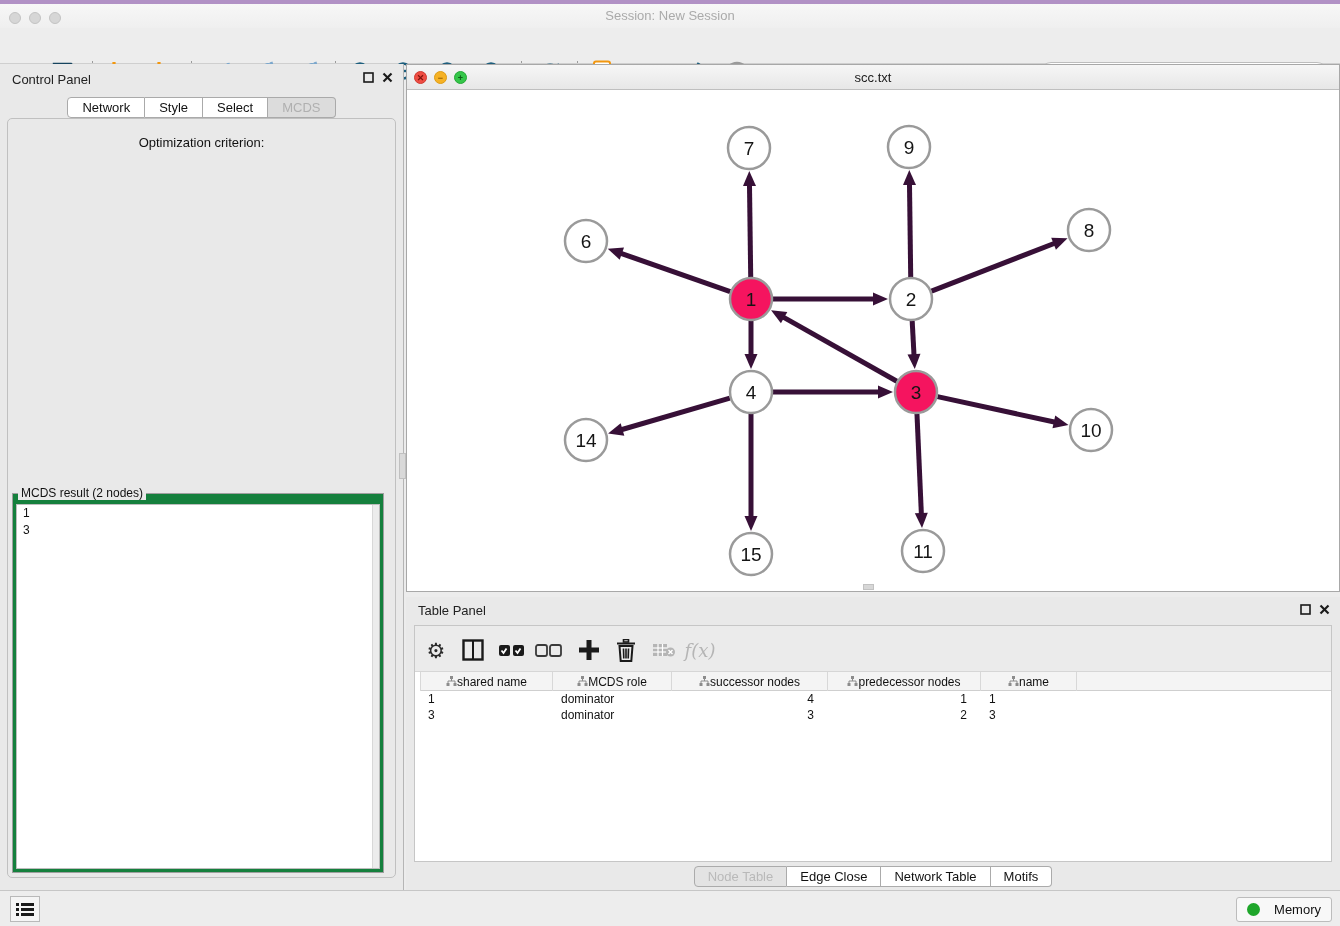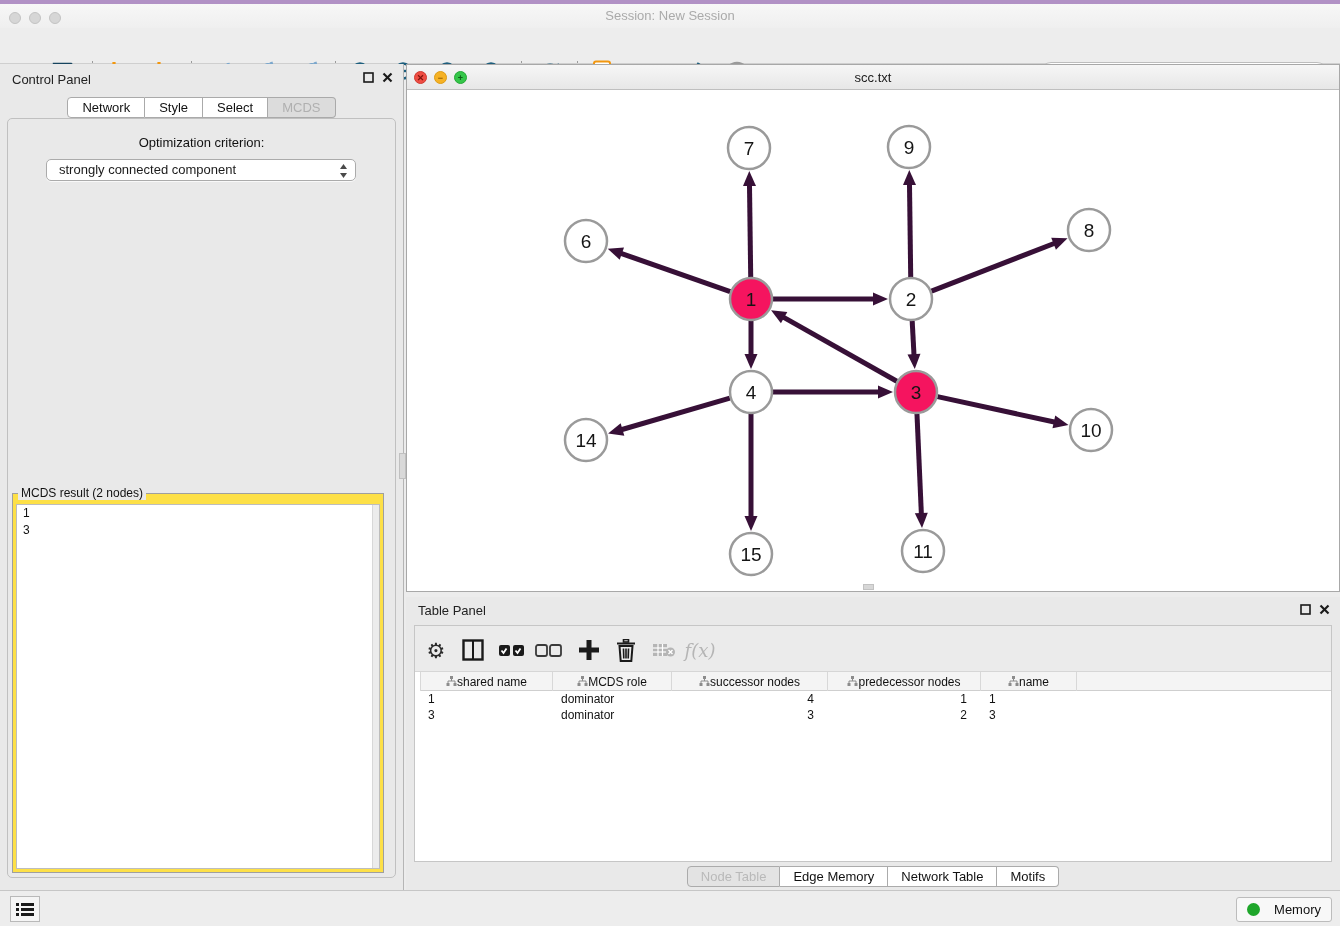--- a/index.html
+++ b/index.html
@@ -44,21 +44,21 @@
              border:1px solid #c0c0c0; border-radius:5px; background:#e9e9e9; }
   .opt-label { position:absolute; left:0; right:0; top:16px; text-align:center; font-size:13px; color:#111; }
   .dropdown { position:absolute; left:38px; width:310px; top:40px; height:22px; background:#fff;
               border:1px solid #ababab; border-radius:5px; font-size:13px; line-height:20px;
               padding-left:12px; box-shadow:0 1px 0 rgba(255,255,255,.7); }
   .dropdown .stepper { position:absolute; right:7px; top:3px; }
   .btn-row { position:absolute; left:0; right:0; top:73px; display:flex; justify-content:center; gap:15px; }
   .pushbtn { height:22px; line-height:20px; padding:0 16px; background:#fff; border:1px solid #ababab;
              border-radius:5px; font-size:13px; color:#111; }
   .groupbox { position:absolute; left:4px; right:11px; top:374px; bottom:4px;
-              border:1px solid #9f9f9f; background:#fde047; }
+              border:1px solid #9f9f9f; background:#15803d; }
   .groupbox .legend { position:absolute; left:5px; top:-8px; background:#e9e9e9; padding:0 3px;
                       font-size:12px; color:#111; }
   .result-area { position:absolute; left:3px; right:3px; top:10px; bottom:3px; background:#fff;
                  border:1px solid #bdbdbd; overflow:hidden; }
   .result-line { font-size:12px; line-height:17px; padding-left:6px; color:#111; }
   .result-scroll { position:absolute; right:0; top:0; bottom:0; width:7px; background:#ececec;
                    border-left:1px solid #d8d8d8; }
   .divider-grip { position:absolute; left:399px; top:453px; width:7px; height:26px;
                   background:#d9d9d9; border:1px solid #c0c0c0; }
 
@@ -293,29 +293,20 @@
       </span>
     </div>
     <div class="cp-tabs" id="cp-tabs">
         <div class="cp-tab">Network</div>
         <div class="cp-tab">Style</div>
         <div class="cp-tab">Select</div>
         <div class="cp-tab selected">MCDS</div>
       </div>
     <div class="cp-body">
       <div class="opt-label">Optimization criterion:</div>
-      <div class="dropdown">
-        <span>strongly connected component</span>
-        <span class="stepper">
-          <svg width="9" height="16" viewBox="0 0 9 16">
-              <path d="M4.5 1 L8 6 H1 Z" fill="#4a4a4a"></path>
-              <path d="M4.5 15 L1 10 H8 Z" fill="#4a4a4a"></path>
-            </svg>
-        </span>
-      </div>
       <div class="groupbox">
         <span class="legend">MCDS result (2 nodes)</span>
         <div class="result-area">
           <div id="result-lines">
               <div class="result-line">1</div>
               <div class="result-line">3</div>
             </div>
           <div class="result-scroll"></div>
         </div>
       </div>
@@ -527,21 +518,21 @@
               <div class="tbl-cell" style="width: 119px; text-align: left;">dominator</div>
               <div class="tbl-cell" style="width: 156px; text-align: right;">3</div>
               <div class="tbl-cell" style="width: 153px; text-align: right;">2</div>
               <div class="tbl-cell" style="width: 96px; text-align: left;">3</div>
             </div>
           </div>
       </div>
     </div>
     <div class="tp-tabs" id="tp-tabs">
         <div class="tp-tab selected">Node Table</div>
-        <div class="tp-tab">Edge Memory</div>
+        <div class="tp-tab">Edge Close</div>
         <div class="tp-tab">Network Table</div>
         <div class="tp-tab">Motifs</div>
       </div>
   </div>
 
   <div class="status-bar">
     <div class="list-btn">
       <svg width="18" height="14" viewBox="0 0 18 14">
           <g fill="#1a1a1a">
             <rect x="0" y="1" width="3" height="3"></rect>

